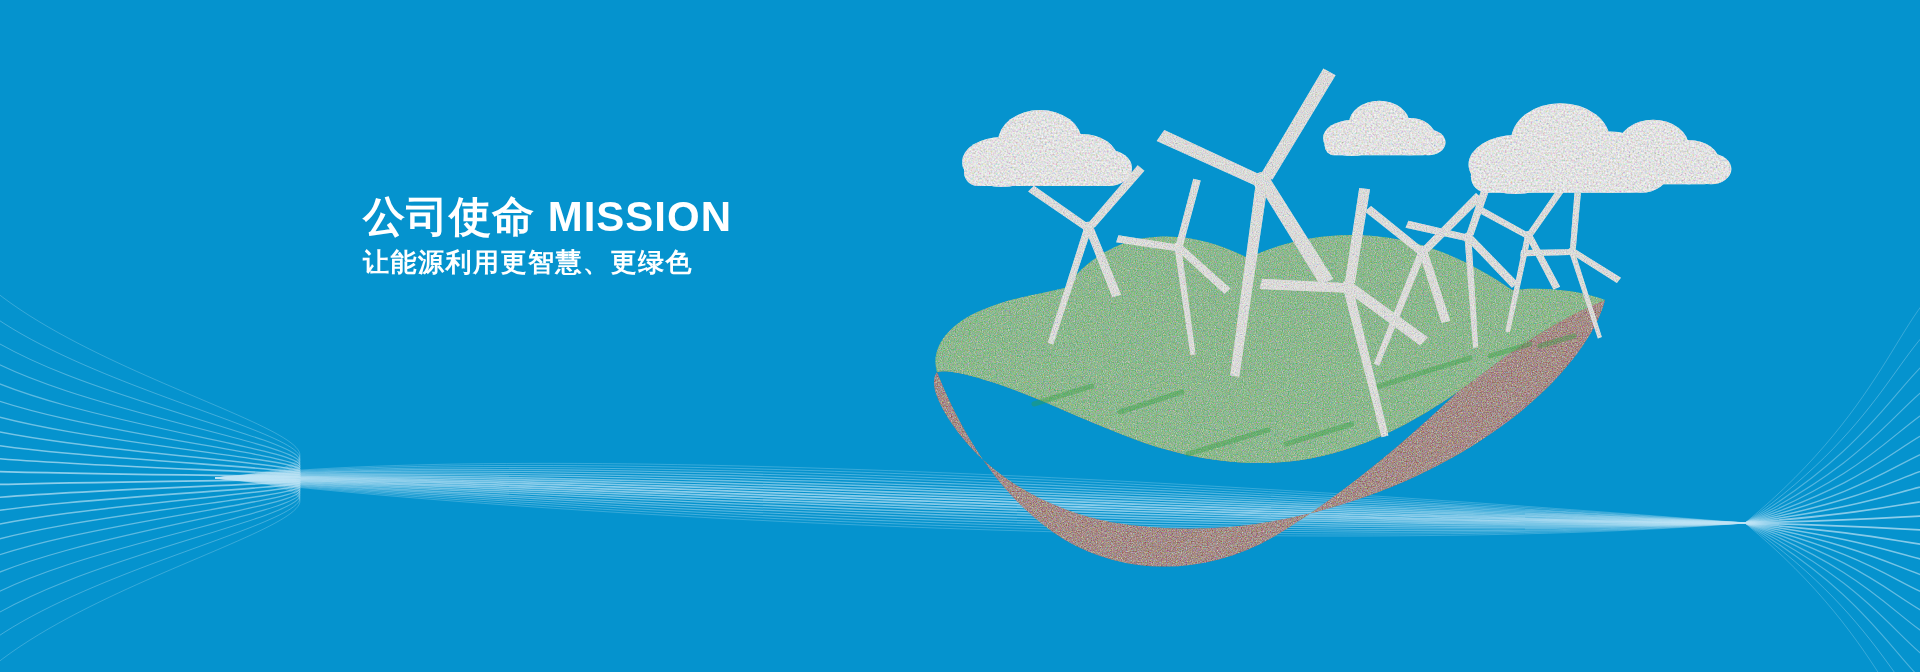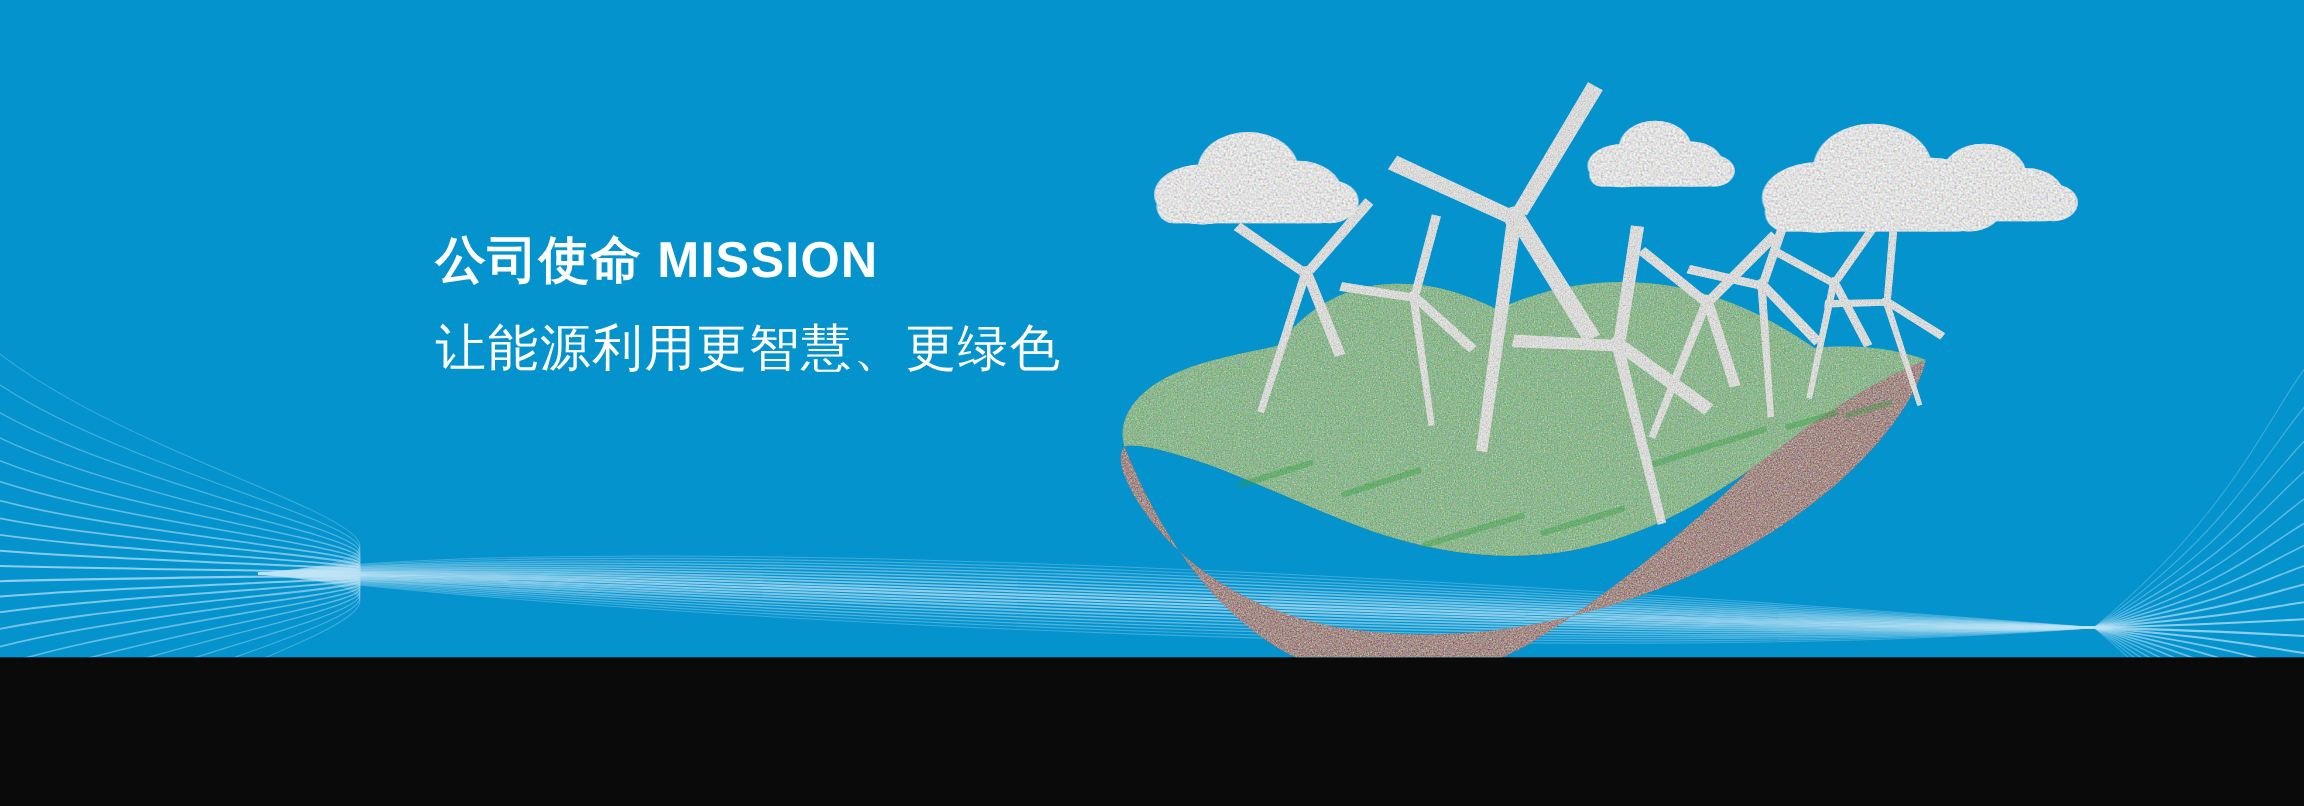--- a/index.html
+++ b/index.html
@@ -1,19 +1,19 @@
 <!DOCTYPE html>
 <html><head>
 <meta charset="utf-8">
 <style>
   * { margin:0; padding:0; box-sizing:border-box; }
   html,body { background:#0a0a0a; }
   #banner {
     position:relative;
-    width:1920px; height:548px;
+    width:1920px; height:672px;
     overflow:hidden;
     background:#0593ce;
     font-family:"Liberation Sans", sans-serif;
   }
 
   
   #waves {
     position:absolute; left:0; top:0;
     width:1920px; height:672px;
     pointer-events:none;
@@ -34,23 +34,23 @@
   }
   #mission-title {
     font-size:42px;
     font-weight:bold;
     color:#ffffff;
     letter-spacing:1px;
     line-height:1.2;
     white-space:nowrap;
   }
   #mission-subtitle {
-    margin-top:22px;
-    font-size:42px;
-    font-weight:normal;
+    margin-top:4px;
+    font-size:26px;
+    font-weight:bold;
     color:#ffffff;
     letter-spacing:1.5px;
     line-height:1.25;
     white-space:nowrap;
   }
 </style>
 </head>
 <body>
 
 <div id="banner">

